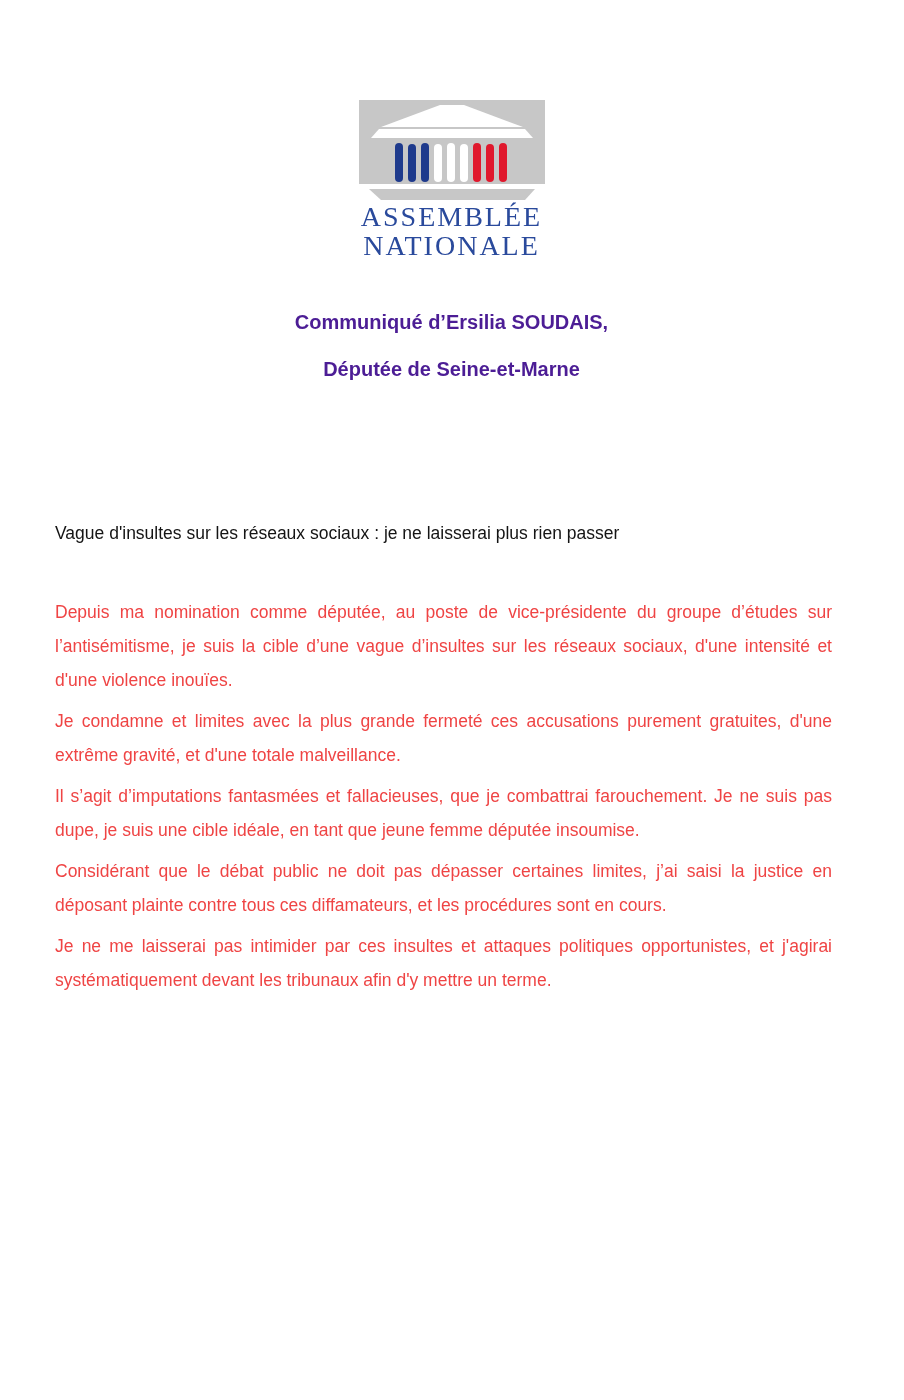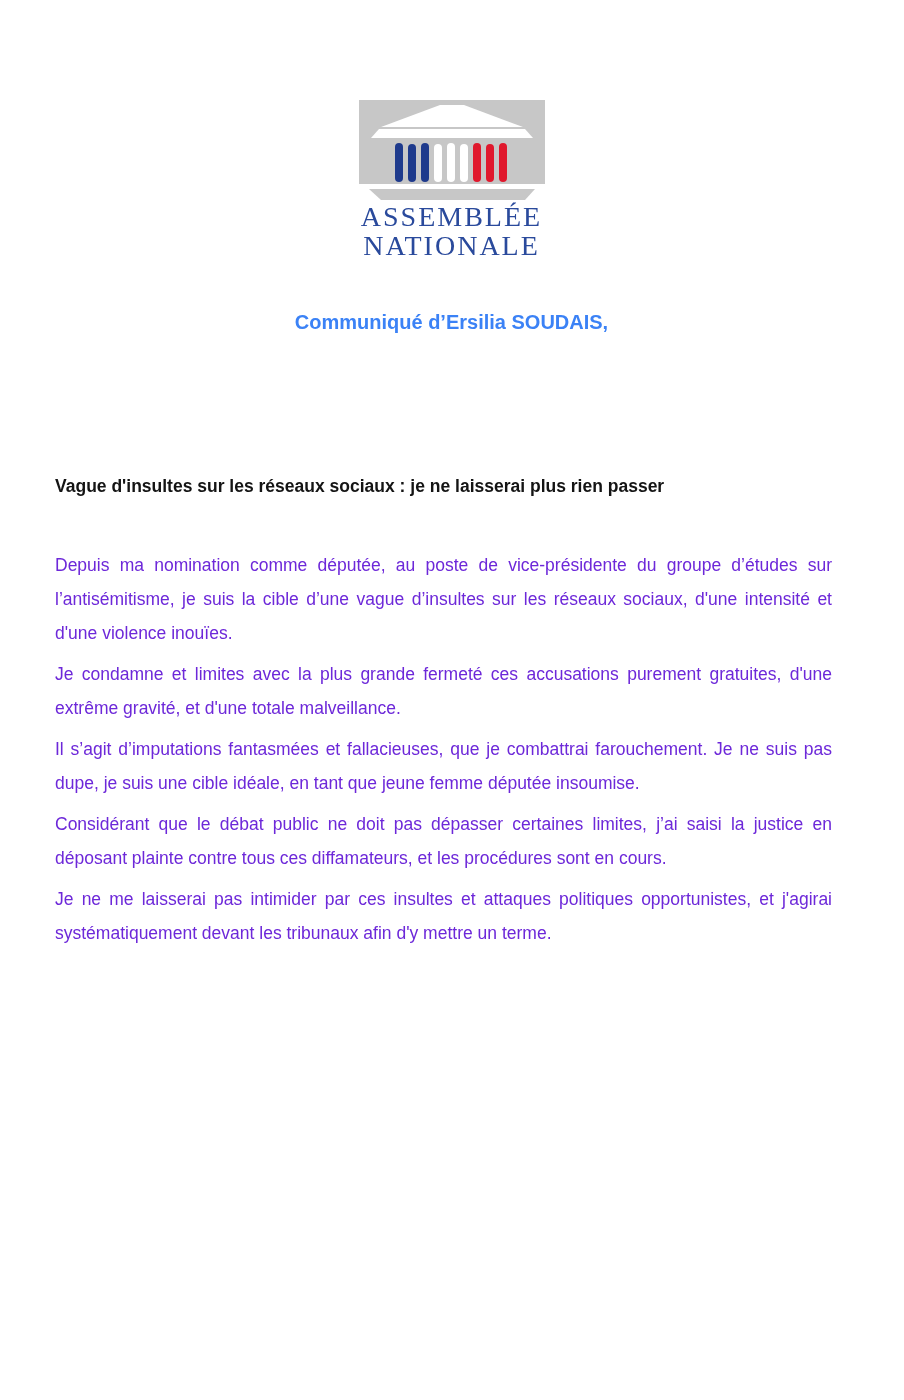--- a/index.html
+++ b/index.html
@@ -38,38 +38,38 @@
   
   .title-block {
     margin-top: 50px;
     text-align: center;
   }
   .title-line {
     margin: 16px 0 23px 0;
     font-size: 20px;
     line-height: 24px;
     font-weight: bold;
-    color: #3b82f6;
+    color: #4c1d95;
   }
   
   .doc-heading {
     margin: 140px 0 0 0;
     font-size: 17.5px;
     line-height: 24px;
-    font-weight: bold;
+    font-weight: normal;
     color: #141414;
   }
   
   .body-block { margin-top: 50px; }
   .body-para {
     margin: 0 16px 7px 0;
     font-size: 17.5px;
     line-height: 34px;
     text-align: justify;
-    color: #6d28d9;
+    color: #ef4444;
   }
 </style>
 </head>
 <body>
 
 <div class="page">
 
   <div class="logo-block">
     <svg class="logo-emblem" width="190" height="102" viewBox="0 0 190 102" aria-hidden="true">
 
@@ -98,20 +98,21 @@
       </g>
 
       <polygon points="12,89 178,89 168,100 24,100" fill="#c7c7c7"></polygon>
     </svg>
     <div class="logo-wordmark">ASSEMBLÉE</div>
     <div class="logo-wordmark">NATIONALE</div>
   </div>
 
   <div class="title-block">
     <p class="title-line">Communiqué d’Ersilia SOUDAIS,</p>
+    <p class="title-line">Députée de Seine-et-Marne</p>
   </div>
 
   <p class="doc-heading">Vague d'insultes sur les réseaux sociaux : je ne laisserai plus rien passer</p>
 
   <div class="body-block">
       <p class="body-para">Depuis ma nomination comme députée, au poste de vice-présidente du groupe d’études sur l’antisémitisme, je suis la cible d’une vague d’insultes sur les réseaux sociaux, d'une intensité et d'une violence inouïes.</p>
       <p class="body-para">Je condamne et limites avec la plus grande fermeté ces accusations purement gratuites, d'une extrême gravité, et d'une totale malveillance.</p>
       <p class="body-para">Il s’agit d’imputations fantasmées et fallacieuses, que je combattrai farouchement. Je ne suis pas dupe, je suis une cible idéale, en tant que jeune femme députée insoumise.</p>
       <p class="body-para">Considérant que le débat public ne doit pas dépasser certaines limites, j’ai saisi la justice en déposant plainte contre tous ces diffamateurs, et les procédures sont en cours.</p>
       <p class="body-para">Je ne me laisserai pas intimider par ces insultes et attaques politiques opportunistes, et j'agirai systématiquement devant les tribunaux afin d'y mettre un terme.</p>

